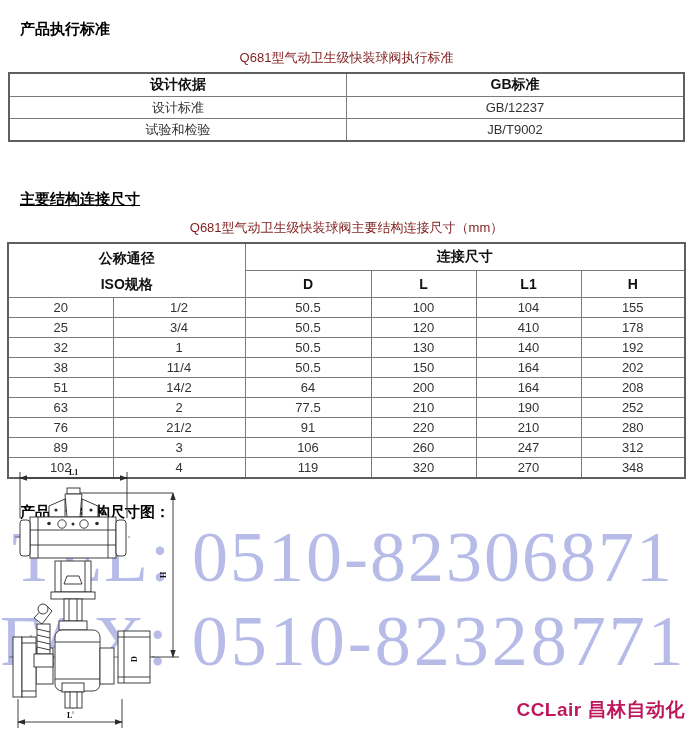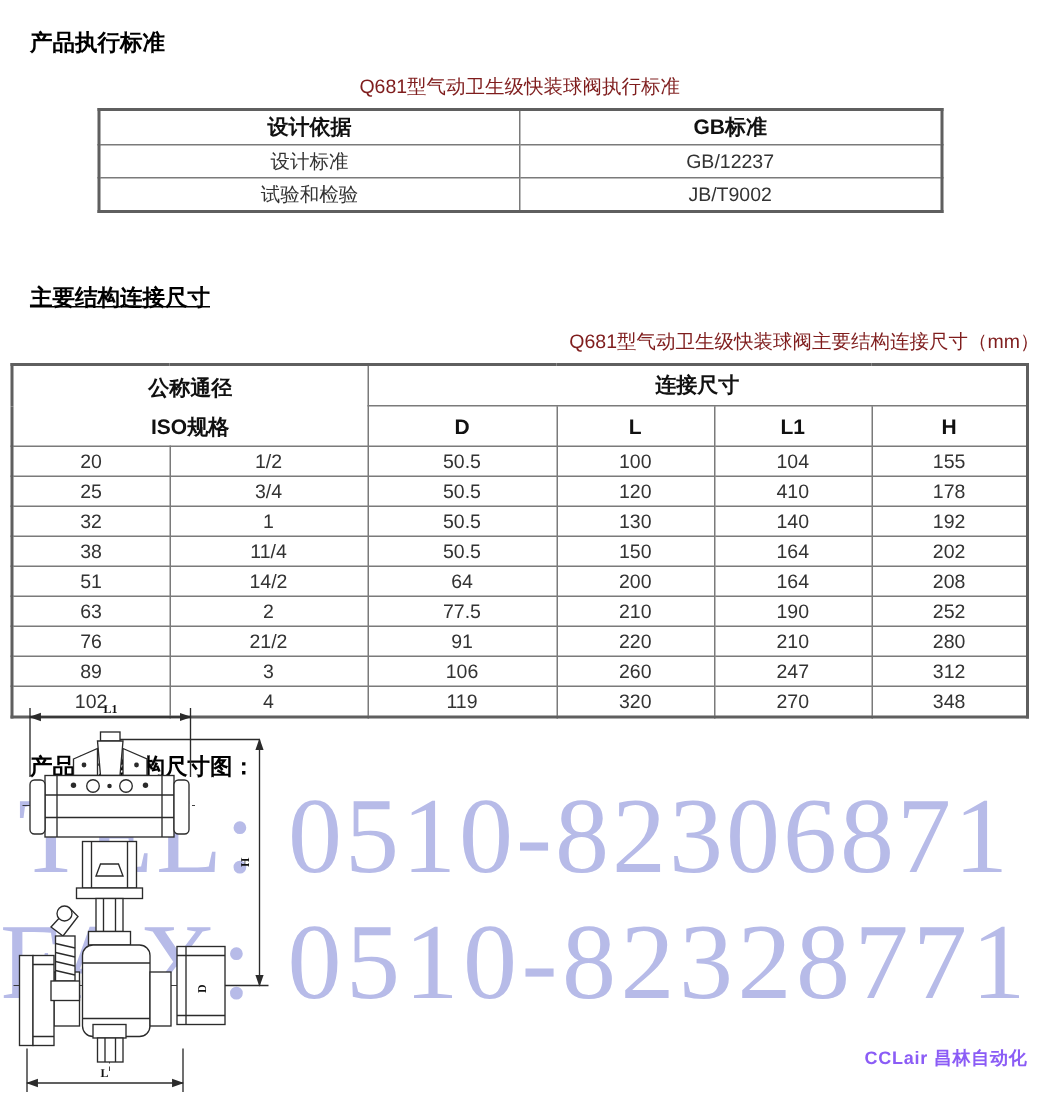--- a/index.html
+++ b/index.html
@@ -9,23 +9,23 @@
   }
   .sec-title{
     margin:12px;padding:8px 0 0 8px;font-size:15px;line-height:18px;
     font-weight:bold;color:#000;
   }
   .t2{padding-top:36px;text-decoration:underline;}
   .t3{padding-top:12px;}
   .caption{
     text-align:center;font-size:13px;line-height:15px;color:#7f1d1d;margin-top:6px;
   }
-  .cap2{text-align:right;}
+  .cap2{}
   table.tbl{
-    border-collapse:collapse;margin:7px auto 0;width:564px;font-size:13px;
+    border-collapse:collapse;margin:7px auto 0;width:677px;font-size:13px;
     table-layout:fixed;background:#fff;position:relative;z-index:2;
   }
   table.tbl th,table.tbl td{
     border:1px solid #7a7a7a;text-align:center;padding:0;overflow:hidden;
     color:#333;
   }
   table.tbl{border:2px solid #5f5f5f;}
   table.tbl th{color:#111;font-weight:bold;}
   .tbl1 th{height:22px;font-size:14px;}
   .tbl1 td{height:21px;}
@@ -36,21 +36,21 @@
   .watermark{
     position:absolute;z-index:1;white-space:nowrap;
     font-family:"Liberation Serif","DejaVu Serif",serif;
     color:#b7bbe8;font-size:72px;letter-spacing:2px;line-height:1;
   }
   .wm1{left:12px;top:521px;}
   .wm2{left:0px;top:605px;letter-spacing:3px;}
   .drawing{position:absolute;left:3px;top:466px;z-index:3;}
   .footer-brand{
     position:absolute;right:8px;top:697px;z-index:4;
-    font-size:12px;font-weight:600;color:#8b5cf6;letter-spacing:0.5px;
+    font-size:19px;font-weight:600;color:#be185d;letter-spacing:0.5px;
   }
 </style>
 </head>
 <body>
 
 <div class="page">
 
   <div class="watermark wm1">TEL: 0510-82306871</div>
   <div class="watermark wm2">FAX: 0510-82328771</div>
 

